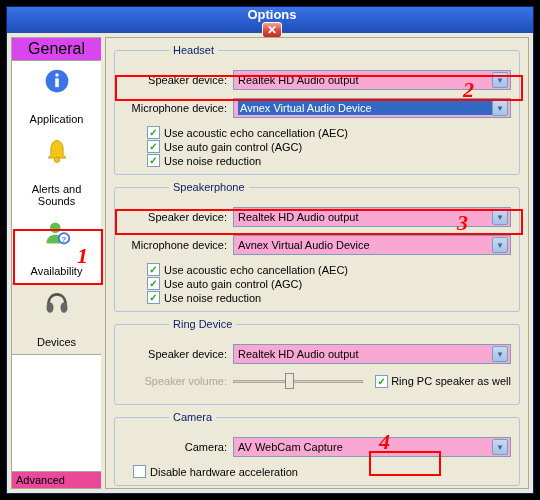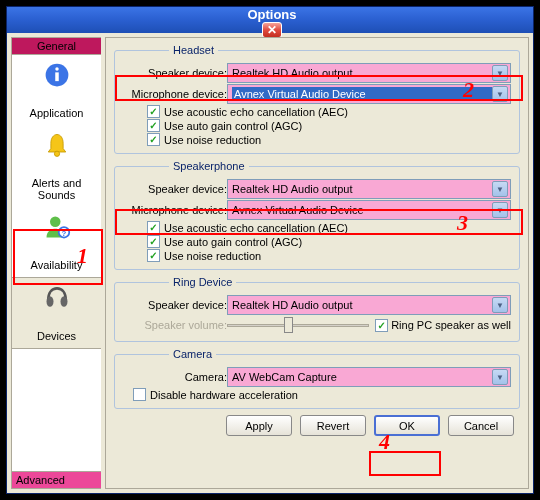--- a/index.html
+++ b/index.html
@@ -49,25 +49,25 @@
   .tabstrip {
     width: 90px;
     display: flex;
     flex-direction: column;
     background: #fff;
     border: 1px solid #aca899;
     border-right: none;
     position: relative;
   }
   .tab-general {
-    background: #be185d;
+    background: #d946ef;
     border-bottom: 1px solid #aca899;
     padding: 2px 4px;
     text-align: center;
-    font-size: 11px;
+    font-size: 16px;
   }
   .sideitem {
     display: flex;
     flex-direction: column;
     align-items: center;
     padding: 6px 2px;
     gap: 18px;
     font-size: 11px;
     text-align: center;
   }
@@ -103,21 +103,22 @@
   }
   legend {
     color: #0a246a;
     font-size: 11px;
     padding: 0 4px;
     margin-left: 46px;
   }
   .row {
     display: flex;
     align-items: center;
-    margin: 1px 0;
+    margin: 8px 0;
+    gap: 6px;
   }
   .lbl {
     width: 104px;
     text-align: right;
     color: #000;
   }
   .lbl.disabled { color: #aca899; }
   .combo {
     flex: 1;
     height: 20px;

